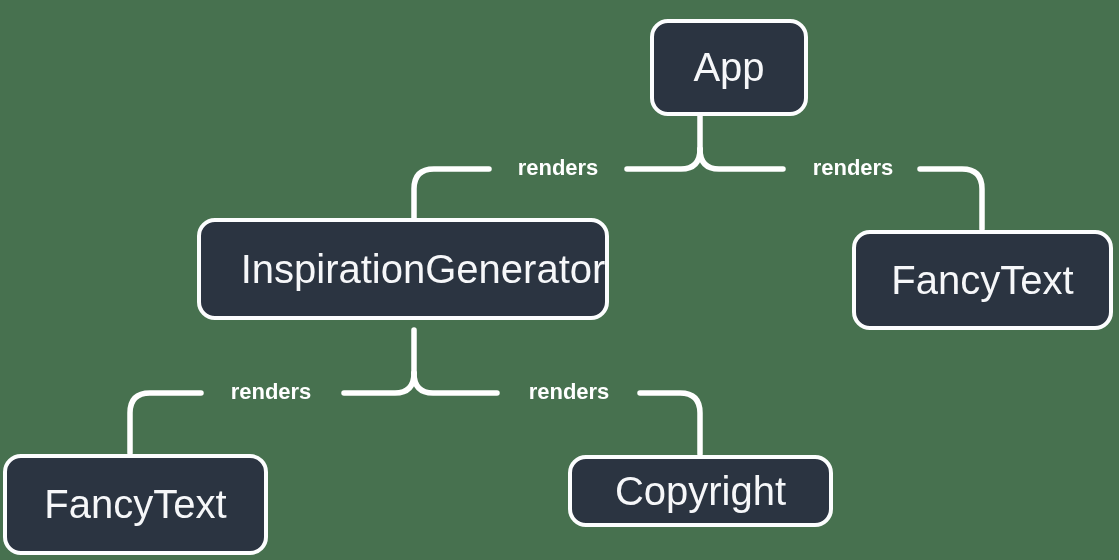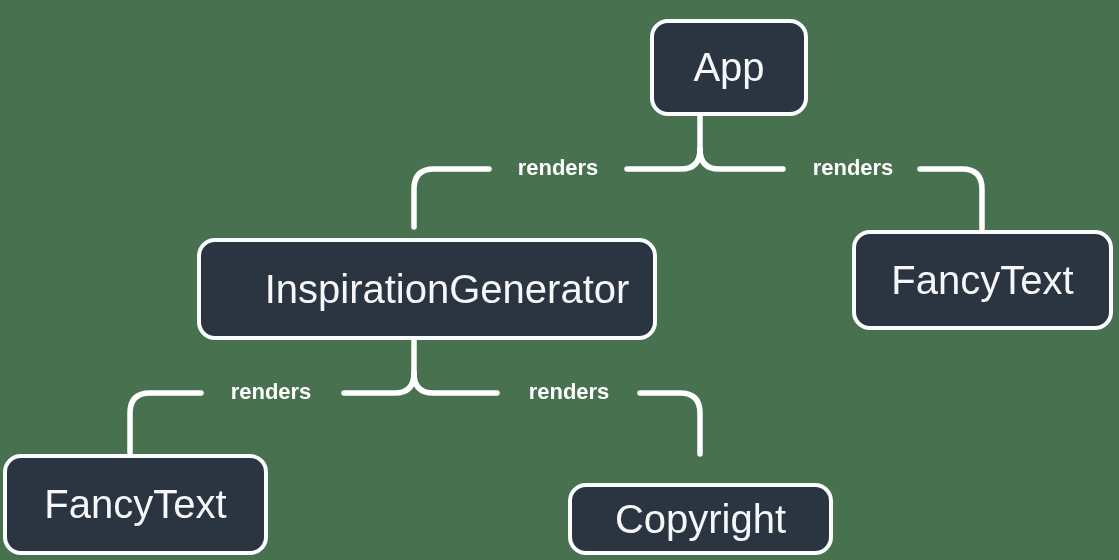--- a/index.html
+++ b/index.html
@@ -37,24 +37,24 @@
     border-radius: 18px;
     color: var(--text, #F6F7F9);
     font-size: 40px;
     font-weight: 500;
     display: flex;
     align-items: center;
     justify-content: center;
     white-space: nowrap;
   }
   .node-app        { left: 622px; top: 19px;   width: 158px; height: 97px; margin-left: 28px; }
-  .node-ig         { left: 197px; top: 238px; width: 460px; height: 102px; padding-left: 40px; }
+  .node-ig         { left: 197px; top: 218px; width: 412px; height: 102px; padding-left: 40px; }
   .node-ft-top     { left: 852px; top: 230px; width: 261px; height: 100px; }
   .node-ft-bottom  { left: 3px;   top: 454px; width: 265px; height: 101px; }
-  .node-copyright  { left: 568px; top: 455px; width: 265px; height: 72px; margin-top: 28px; }
+  .node-copyright  { left: 568px; top: 455px; width: 265px; height: 72px; }
   .edge-label {
     position: absolute;
     transform: translate(-50%, -50%);
     color: var(--connector, #FFFFFF);
     font-size: 22px;
     font-weight: 700;
     white-space: nowrap;
     line-height: 1;
   }
   .el0 { left: 558px; top: 168px; }

